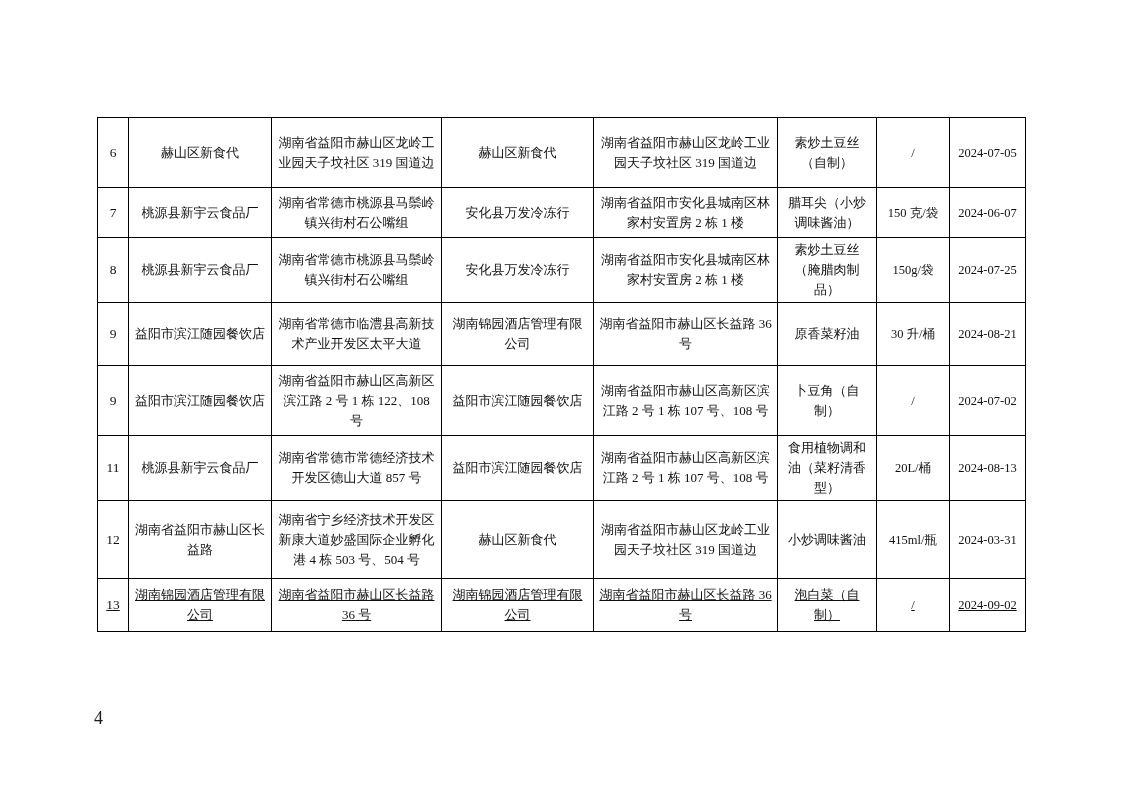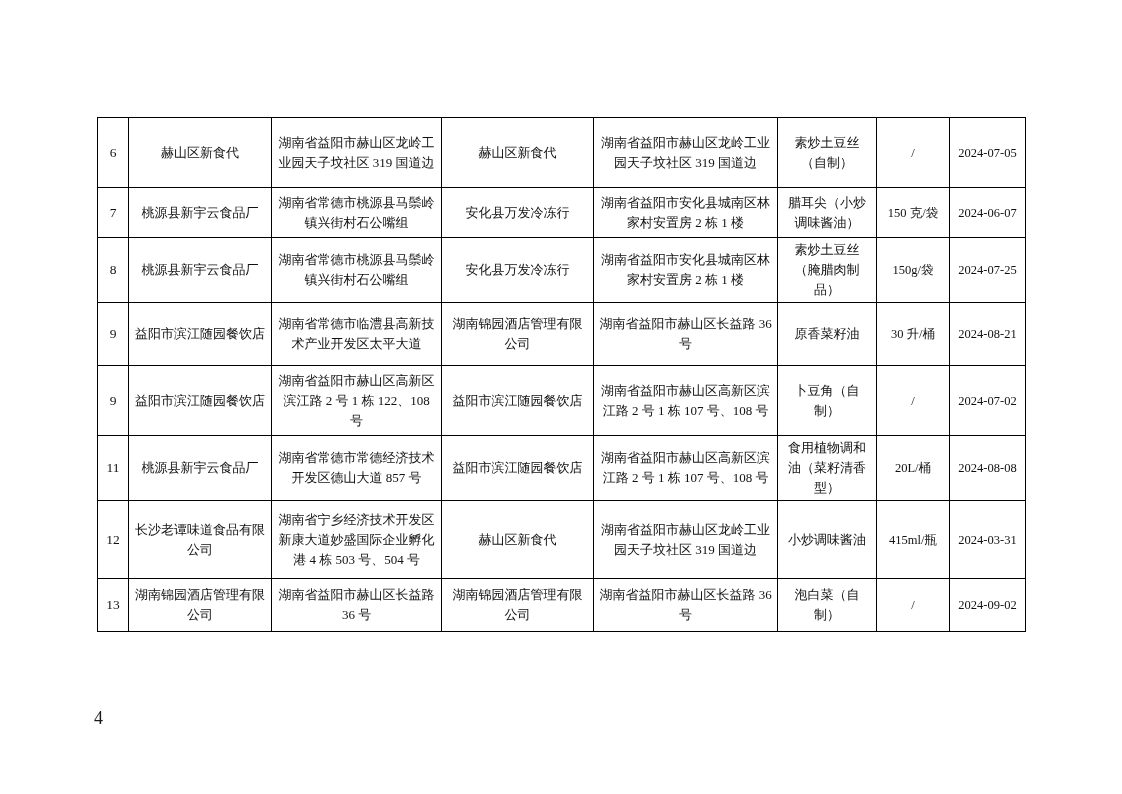--- a/index.html
+++ b/index.html
@@ -49,21 +49,21 @@
   col.c-spec   { width: 73px; }
   col.c-date   { width: 76px; }
   
   tbody tr:nth-child(1) { height: 70px; }
   tbody tr:nth-child(2) { height: 50px; }
   tbody tr:nth-child(3) { height: 50px; }
   tbody tr:nth-child(4) { height: 63px; }
   tbody tr:nth-child(5) { height: 70px; }
   tbody tr:nth-child(6) { height: 65px; }
   tbody tr:nth-child(7) { height: 78px; }
-  tbody tr:nth-child(8) { height: 53px; }
+  tbody tr:nth-child(8) { height: 53px; text-decoration: underline; }
   
   td.cell-spec, td.cell-production-date {
     font-family: "Liberation Sans", sans-serif;
     font-size: 12.5px;
   }
   td.cell-index {
     font-family: "Liberation Serif", serif;
     font-size: 13.5px;
   }
   .page-number {
@@ -145,25 +145,25 @@
             <td class="cell-production-date">2024-07-02</td>
           </tr>
           <tr>
             <td class="cell-index">11</td>
             <td class="cell-producer-name">桃源县新宇云食品厂</td>
             <td class="cell-producer-address">湖南省常德市常德经济技术开发区德山大道 857 号</td>
             <td class="cell-purchaser-name">益阳市滨江随园餐饮店</td>
             <td class="cell-purchaser-address">湖南省益阳市赫山区高新区滨江路 2 号 1 栋 107 号、108 号</td>
             <td class="cell-product-name">食用植物调和油（菜籽清香型）</td>
             <td class="cell-spec">20L/桶</td>
-            <td class="cell-production-date">2024-08-08</td>
+            <td class="cell-production-date">2024-08-13</td>
           </tr>
           <tr>
             <td class="cell-index">12</td>
-            <td class="cell-producer-name">长沙老谭味道食品有限公司</td>
+            <td class="cell-producer-name">湖南省益阳市赫山区长益路</td>
             <td class="cell-producer-address">湖南省宁乡经济技术开发区新康大道妙盛国际企业孵化港 4 栋 503 号、504 号</td>
             <td class="cell-purchaser-name">赫山区新食代</td>
             <td class="cell-purchaser-address">湖南省益阳市赫山区龙岭工业园天子坟社区 319 国道边</td>
             <td class="cell-product-name">小炒调味酱油</td>
             <td class="cell-spec">415ml/瓶</td>
             <td class="cell-production-date">2024-03-31</td>
           </tr>
           <tr>
             <td class="cell-index">13</td>
             <td class="cell-producer-name">湖南锦园酒店管理有限公司</td>

